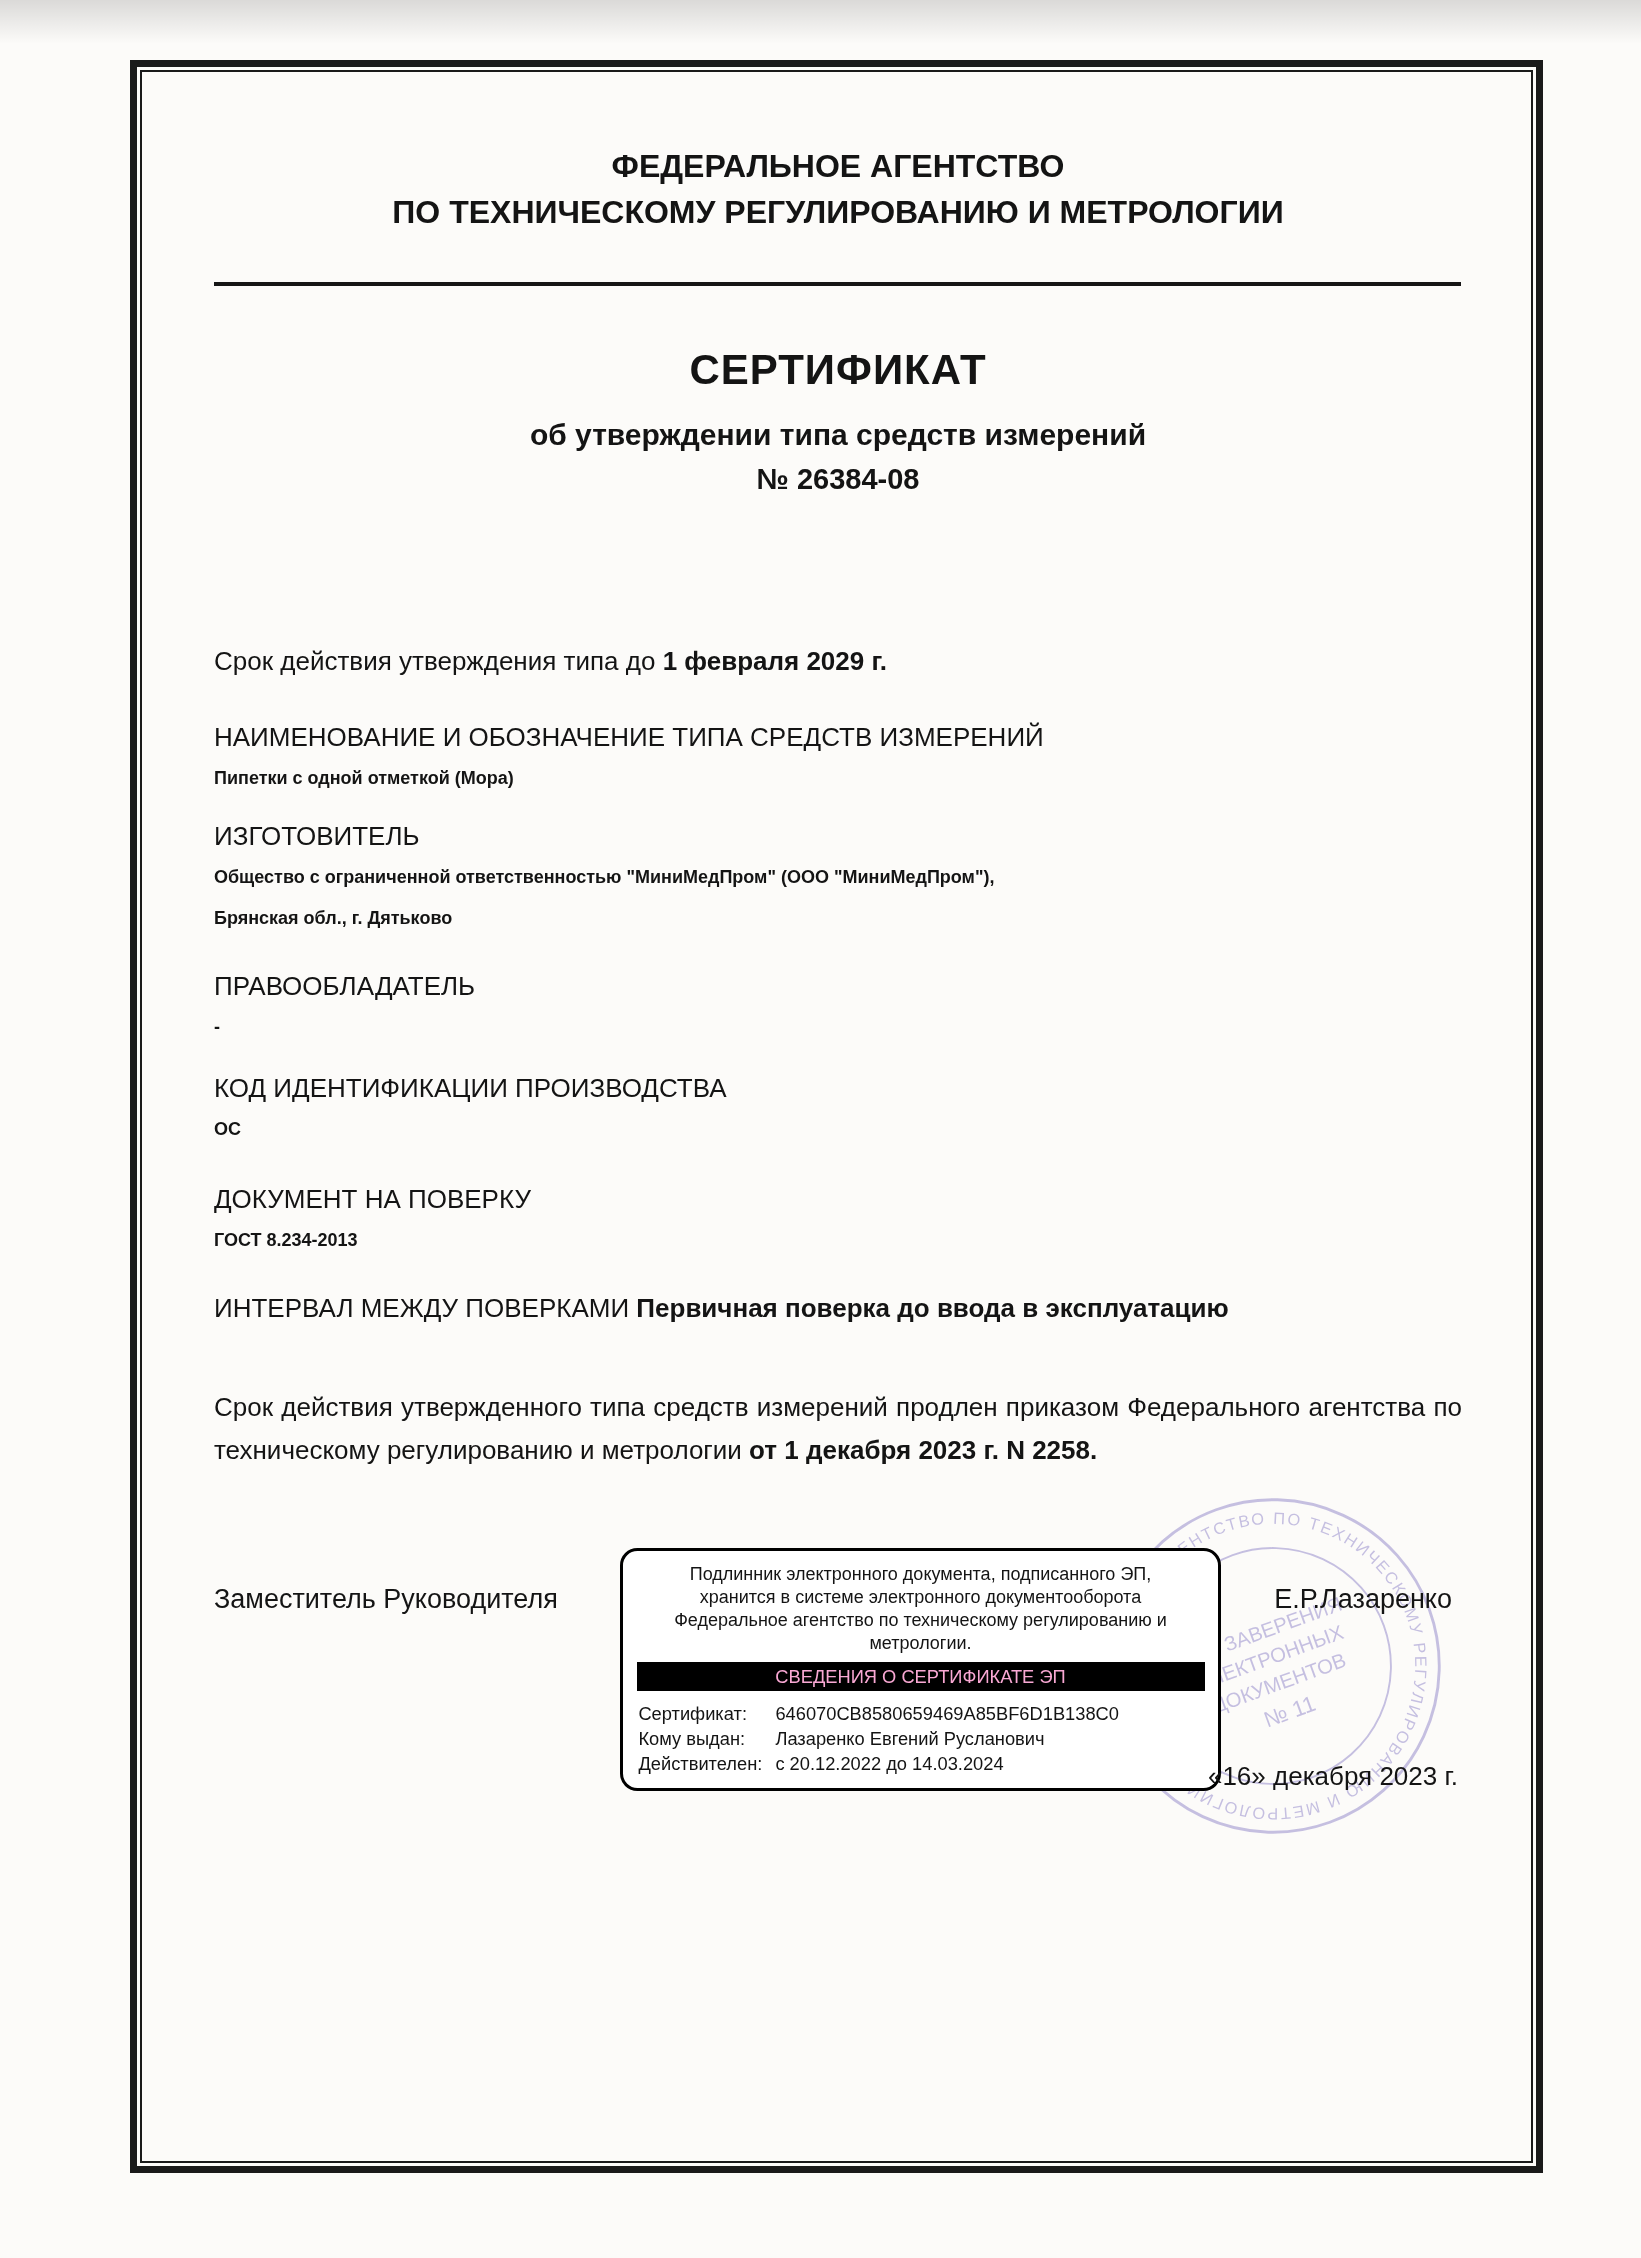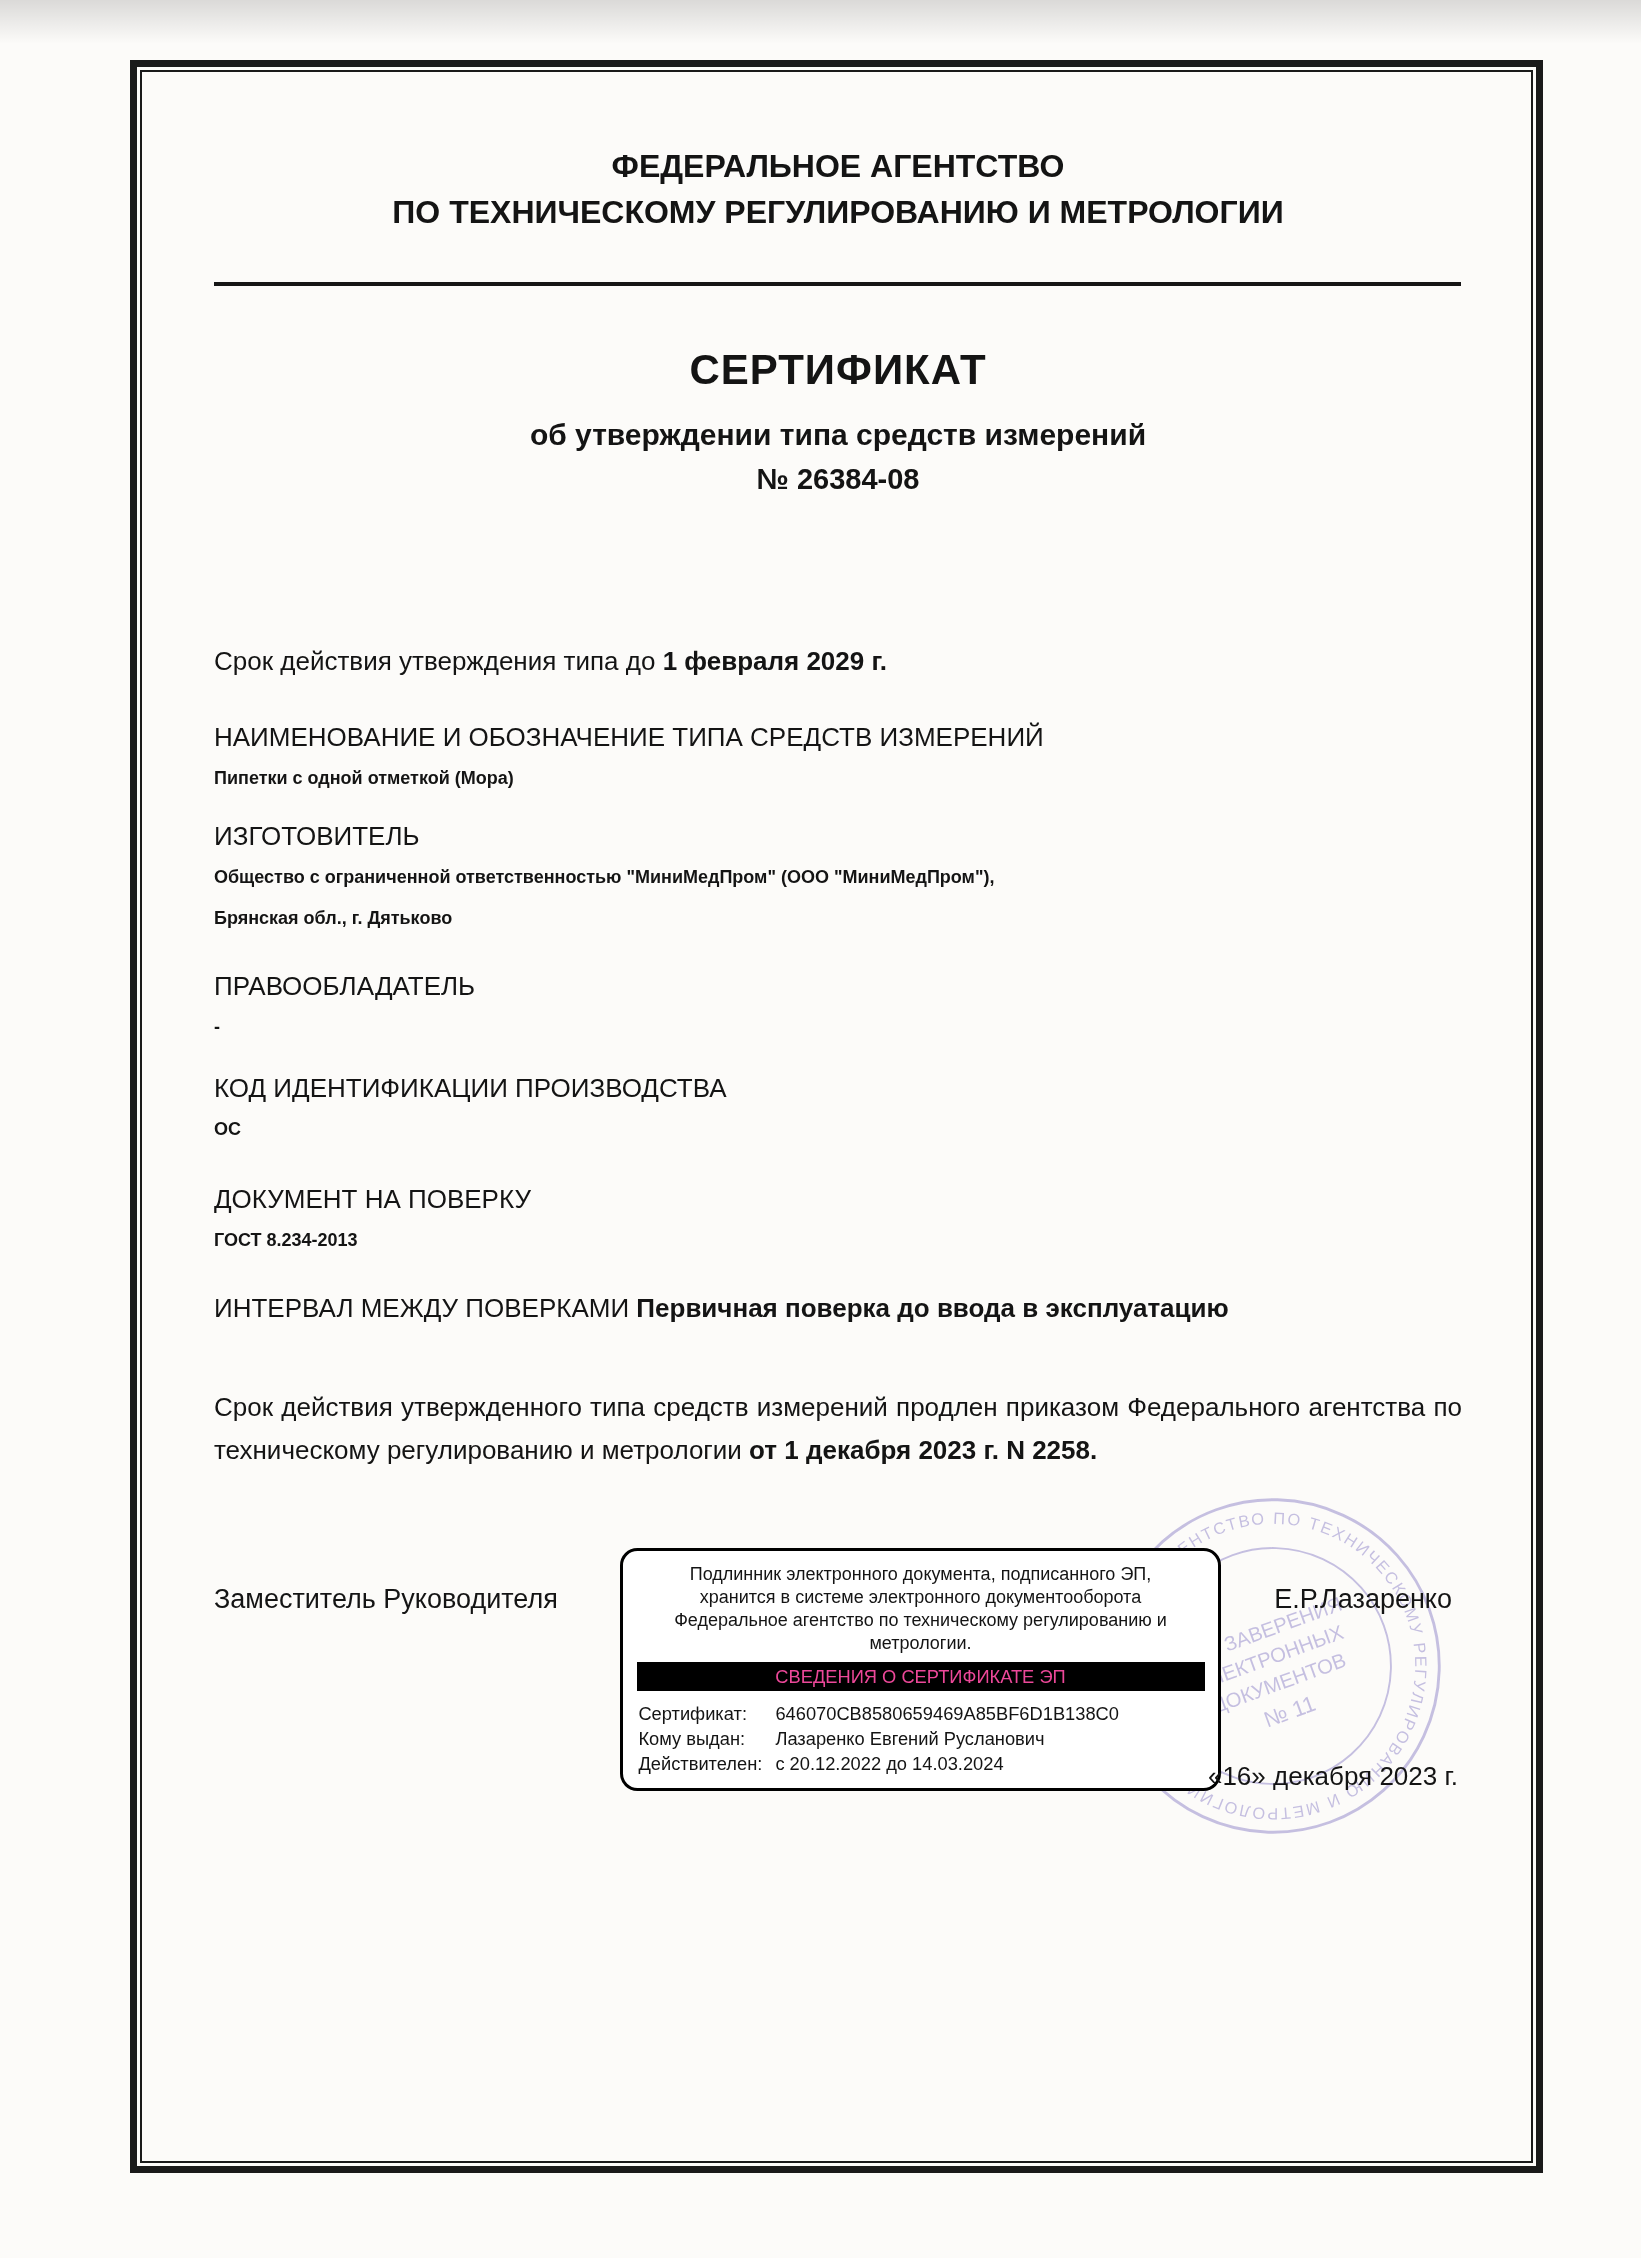--- a/index.html
+++ b/index.html
@@ -38,21 +38,21 @@
 
   .extension { text-align:justify; font-size:26px; line-height:43px; }
 
   .sig { font-size:27px; line-height:39px; }
 
   
   .ep-box { left:620px; top:1548px; width:601px; height:243px; box-sizing:border-box;
             background:#ffffff; border:3.9px solid #000; border-radius:17.4px; z-index:2;
             overflow:hidden; }
   .ep-head { padding:11.6px 9.7px 0; text-align:center; font-size:18px; line-height:23px; }
-  .ep-bar { margin:7.7px 13.5px 0; background:#000; color:#ec4899; text-align:center;
+  .ep-bar { margin:7.7px 13.5px 0; background:#000; color:#f9a8d4; text-align:center;
             font-size:18.3px; line-height:29px; }
   .ep-details { padding:9.7px 15.4px 0; font-size:18.3px; line-height:25px; }
   .ep-row { display:flex; }
   .ep-label { flex:0 0 137px; }
 
   .date-line { font-size:26px; line-height:39px; }
 
   
   .stamp { left:1099px; top:1492px; width:348px; height:348px; z-index:1;
            transform:rotate(-20deg); opacity:0.42; pointer-events:none; }

